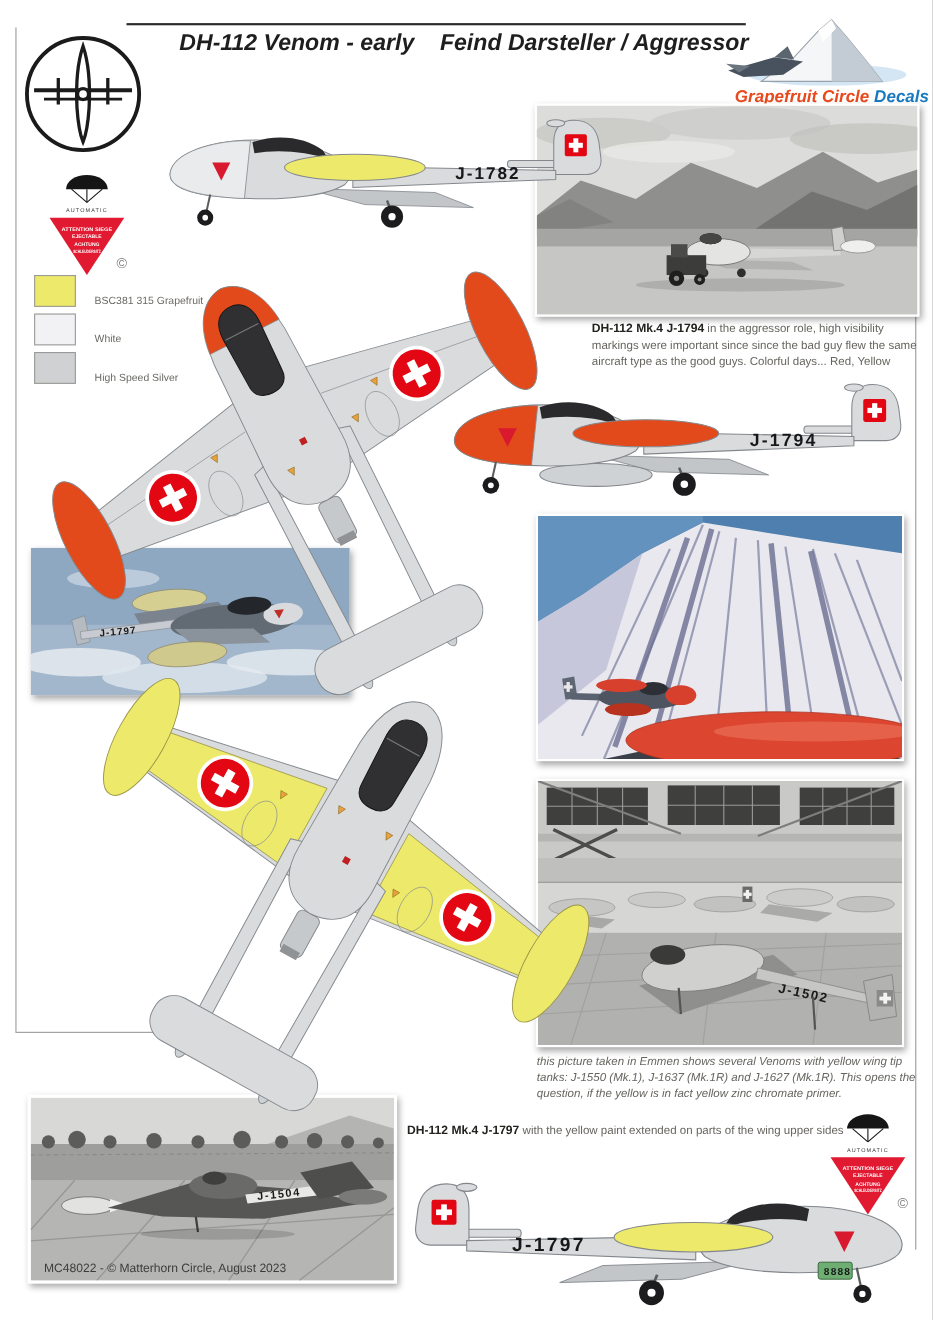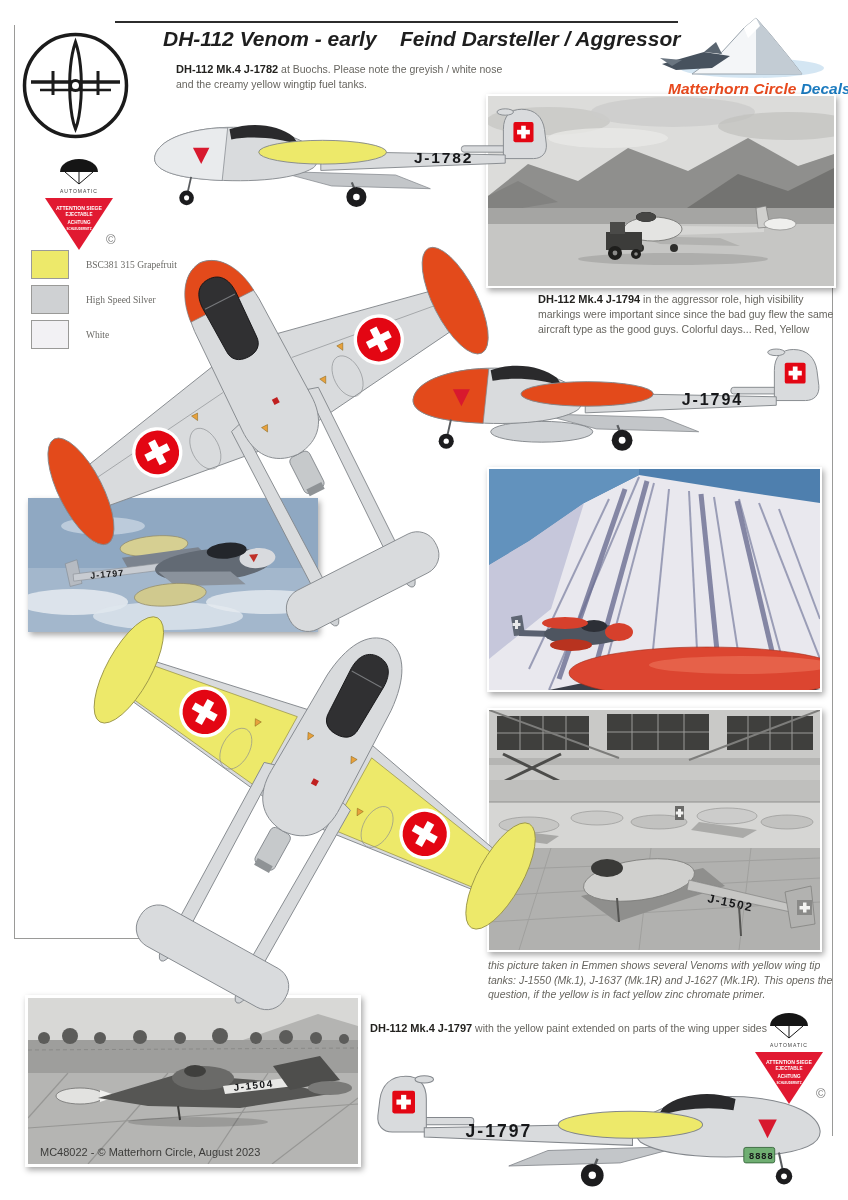--- a/index.html
+++ b/index.html
@@ -6,21 +6,21 @@
   .page{position:relative;width:848px;height:1200px;background:#ffffff;overflow:hidden;
         font-family:"Liberation Sans",sans-serif;margin:0 auto;}
   .abs{position:absolute;}
   .rule{position:absolute;background:#9a9a98;}
   .title{font-size:21px;font-weight:bold;font-style:italic;color:#1e1e1e;white-space:pre;}
   .cap{font-size:10.5px;line-height:1.4;color:#67655f;}
   .cap b{color:#23221f;font-size:11px;}
   .brandline{font-size:15.5px;font-weight:bold;font-style:italic;white-space:nowrap;}
   .brand-o{color:#E8491D;}
   .brand-b{color:#1A7ABF;}
-  .swrow{display:flex;align-items:center;margin-bottom:6px;font-family:Liberation Serif, serif;}
+  .swrow{display:flex;align-items:flex-end;margin-bottom:6px;}
   .swbox{width:38px;height:29px;border:1px solid #9a9a98;box-sizing:border-box;}
   .swlab{margin-left:17px;font-size:9.5px;color:#6b6a66;}
   .photo{position:absolute;background:#fff;box-shadow:2px 3px 6px rgba(0,0,0,0.35);padding:2px;}
   .photo svg{display:block;}
   .metal{fill:#d9dbdd;stroke:#83878c;stroke-width:1;}
   .metal2{fill:#cfd2d5;stroke:#83878c;stroke-width:1;}
   .dk{fill:#c3c6c9;stroke:#83878c;stroke-width:.8;}
   .reg{font-family:"Liberation Sans","DejaVu Sans",sans-serif;font-weight:bold;fill:#17181a;}
   .wtxt{font-family:"Liberation Sans",sans-serif;font-weight:bold;fill:#ffffff;}
   .pline{stroke:#8a8d90;stroke-width:.7;fill:none;}
@@ -50,39 +50,36 @@
   <svg class="abs" style="left:652px;top:12px;" width="186" height="66" viewBox="0 0 186 66">
     <ellipse cx="100" cy="56" rx="72" ry="10" fill="#cfe3f2" opacity="0.9"></ellipse>
     <polygon points="40,62 70,40 92,16 104,6 118,22 136,44 150,62" fill="#f4f6f8" stroke="#98a2ab" stroke-width="1"></polygon>
     <polygon points="104,6 118,22 136,44 150,62 104,62" fill="#c3ccd4"></polygon>
     <polygon points="92,16 104,6 108,14 96,26" fill="#ffffff"></polygon>
     <polygon points="10,52 52,40 78,44 60,56 24,58" fill="#47525e"></polygon>
     <polygon points="52,40 64,30 70,42" fill="#5a6570"></polygon>
     <polygon points="8,46 30,48 20,54" fill="#6a7580"></polygon>
   </svg>
   <div class="abs brandline" style="left:668px;top:80px;">
-    <span class="brand-o">Matterhorn Circle </span><span class="brand-b">Decals</span>
-  </div>
-
-  <div class="abs cap" style="left:176px;top:62px;width:340px;">
-    <b>DH-112 Mk.4  J-1782</b><span> at Buochs. Please note the greyish / white nose and the creamy yellow wingtip fuel tanks.</span>
-  </div>
+    <span class="brand-o">Grapefruit Circle </span><span class="brand-b">Decals</span>
+  </div>
+
 
   <div class="abs" style="left:31px;top:250px;width:230px;">
     <div class="swrow">
       <div class="swbox" style="background-color: rgb(237, 233, 106);"></div>
       <div class="swlab">BSC381 315 Grapefruit</div>
     </div>
     <div class="swrow">
+      <div class="swbox" style="background-color: rgb(242, 241, 244);"></div>
+      <div class="swlab">White</div>
+    </div>
+    <div class="swrow">
       <div class="swbox" style="background-color: rgb(207, 209, 211);"></div>
       <div class="swlab">High Speed Silver</div>
-    </div>
-    <div class="swrow">
-      <div class="swbox" style="background-color: rgb(242, 241, 244);"></div>
-      <div class="swlab">White</div>
     </div>
   </div>
 
   <div class="abs cap" style="left:538px;top:292px;width:302px;">
     <b>DH-112 Mk.4  J-1794</b><span> in the aggressor role, high visibility markings were important since since the bad guy flew the same aircraft type as the good guys. Colorful days... Red, Yellow</span>
   </div>
 
 
   <div class="abs cap" style="left:488px;top:958px;width:352px;font-style:italic;">
     <span>this picture taken in Emmen shows several Venoms with yellow wing tip tanks: J-1550 (Mk.1), J-1637 (Mk.1R) and J-1627 (Mk.1R). This opens the question, if the yellow is in fact yellow zinc chromate primer.</span>

